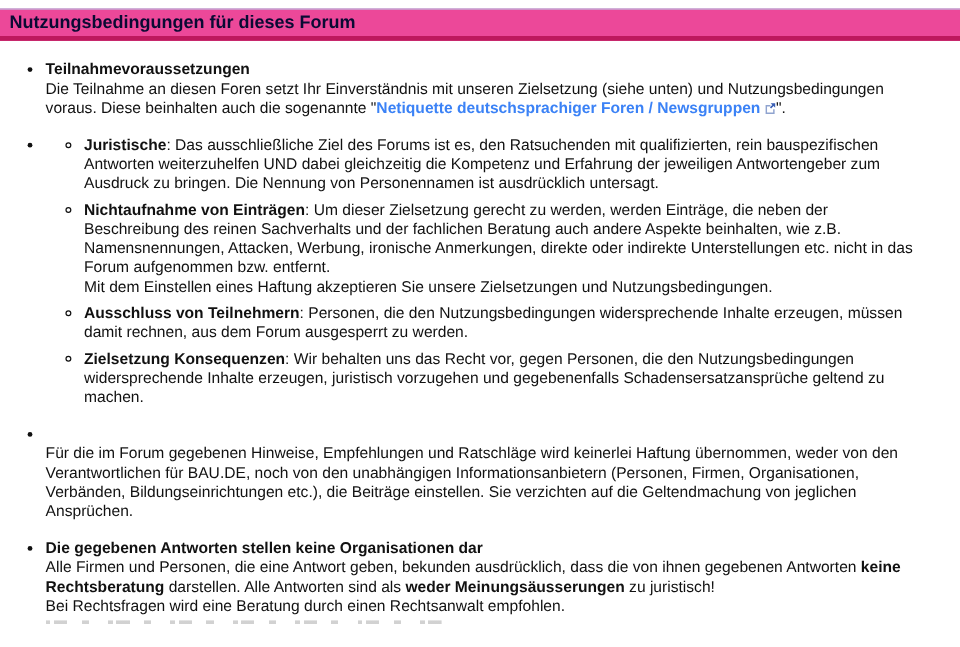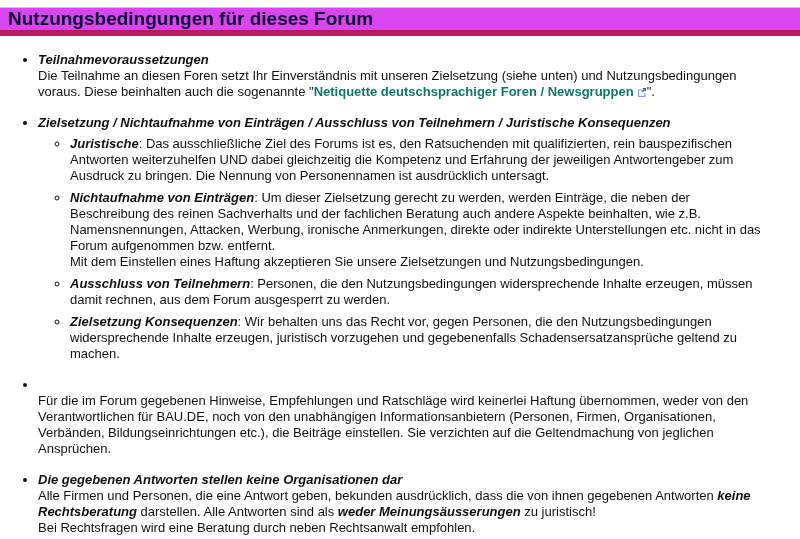--- a/index.html
+++ b/index.html
@@ -3,40 +3,40 @@
 <meta charset="utf-8">
 <style>
   html, body { margin:0; padding:0; }
   body {
     width:800px; height:539px; overflow:hidden; background:#ffffff;
     font-family:"Liberation Sans", sans-serif;
     font-size:13px; line-height:16px; color:#111111;
   }
   .title-bar {
     margin-top:7px;
-    background:#d946ef;
+    background:#ec4899;
     border-top:1px solid #bcc6e8;
-    border-bottom:6px solid #be185d;
+    border-bottom:4px solid #be185d;
     padding:3px 8px;
-    font-size:19px; line-height:16px;
+    font-size:15px; line-height:16px;
     font-weight:bold; color:#0a0a33;
   }
   ul.top-list {
     margin:16px 0 0 0; padding:0 30px 0 38px;
     list-style-type:disc;
   }
   ul.top-list > li { margin:0 0 15px 0; }
   ul.top-list > li:last-child { margin-bottom:4px; }
   ul.sub-list {
     margin:5px 0 0 0; padding-left:32px;
     list-style-type:circle;
   }
   ul.sub-list > li { margin:0 0 6px 0; }
-  .b { font-weight:bold;font-style:italic; }
-  a.netiquette { color:#0f766e; font-weight:bold; text-decoration:none; cursor:pointer; }
+  .b { font-weight:bold; }
+  a.netiquette { color:#3b82f6; font-weight:bold; text-decoration:none; cursor:pointer; }
   .ext-icon { display:inline-block; margin-left:3px; }
   .ext-icon svg { vertical-align:-1px; }
   .cutoff-line {
     height:3px; overflow:hidden; margin:2px 0 0 38px; width:330px;
     opacity:0.45;
     background:repeating-linear-gradient(90deg,
       #9a9a9a 0 4px, transparent 4px 7px,
       #9a9a9a 7px 18px, transparent 18px 30px,
       #9a9a9a 30px 36px, transparent 36px 52px);
   }
@@ -54,21 +54,20 @@
 
     <li>
       <span class="b">Teilnahmevoraussetzungen</span><br>
       <span>Die Teilnahme an diesen Foren setzt Ihr Einverständnis mit unseren Zielsetzung (siehe unten) und Nutzungsbedingungen voraus. Diese beinhalten auch die sogenannte "</span><a class="netiquette"><span>Netiquette deutschsprachiger Foren / Newsgruppen</span><span class="ext-icon"><svg width="10" height="10" viewBox="0 0 10 10">
               <path d="M1 2.5 h4 v1.2 H2.2 v5.1 h5.1 V6 h1.2 v4 H1 z" fill="#8fa3cf"></path>
               <path d="M5.2 1 H9 v3.8 L7.6 3.4 5.6 5.4 4.6 4.4 6.6 2.4 z" fill="#3a5fb5"></path>
             </svg></span></a><span>".</span>
     </li>
 
     <li>
-      <span class="b">Zielsetzung / Nichtaufnahme von Einträgen / Ausschluss von Teilnehmern / Juristische Konsequenzen</span>
       <ul class="sub-list">
         <li>
           <span class="b">Juristische</span><span>: Das ausschließliche Ziel des Forums ist es, den Ratsuchenden mit qualifizierten, rein bauspezifischen Antworten weiterzuhelfen UND dabei gleichzeitig die Kompetenz und Erfahrung der jeweiligen Antwortengeber zum Ausdruck zu bringen. Die Nennung von Personennamen ist ausdrücklich untersagt.</span>
         </li>
         <li>
           <span class="b">Nichtaufnahme von Einträgen</span><span>: Um dieser Zielsetzung gerecht zu werden, werden Einträge, die neben der Beschreibung des reinen Sachverhalts und der fachlichen Beratung auch andere Aspekte beinhalten, wie z.B. Namensnennungen, Attacken, Werbung, ironische Anmerkungen, direkte oder indirekte Unterstellungen etc. nicht in das Forum aufgenommen bzw. entfernt.</span><br>
           <span>Mit dem Einstellen eines Haftung akzeptieren Sie unsere Zielsetzungen und Nutzungsbedingungen.</span>
         </li>
         <li>
           <span class="b">Ausschluss von Teilnehmern</span><span>: Personen, die den Nutzungsbedingungen widersprechende Inhalte erzeugen, müssen damit rechnen, aus dem Forum ausgesperrt zu werden.</span>
@@ -80,20 +79,20 @@
     </li>
 
     <li>
       <br>
       <span>Für die im Forum gegebenen Hinweise, Empfehlungen und Ratschläge wird keinerlei Haftung übernommen, weder von den Verantwortlichen für BAU.DE, noch von den unabhängigen Informationsanbietern (Personen, Firmen, Organisationen, Verbänden, Bildungseinrichtungen etc.), die Beiträge einstellen. Sie verzichten auf die Geltendmachung von jeglichen Ansprüchen.</span>
     </li>
 
     <li>
       <span class="b">Die gegebenen Antworten stellen keine Organisationen dar</span><br>
       <span>Alle Firmen und Personen, die eine Antwort geben, bekunden ausdrücklich, dass die von ihnen gegebenen Antworten </span><span class="b">keine Rechtsberatung</span><span> darstellen. Alle Antworten sind als </span><span class="b">weder Meinungsäusserungen</span><span> zu juristisch!</span><br>
-      <span>Bei Rechtsfragen wird eine Beratung durch neben Rechtsanwalt empfohlen.</span>
+      <span>Bei Rechtsfragen wird eine Beratung durch einen Rechtsanwalt empfohlen.</span>
     </li>
 
   </ul>
 
   <div class="cutoff-line"></div>
 
 </div>
 
 </body></html>

